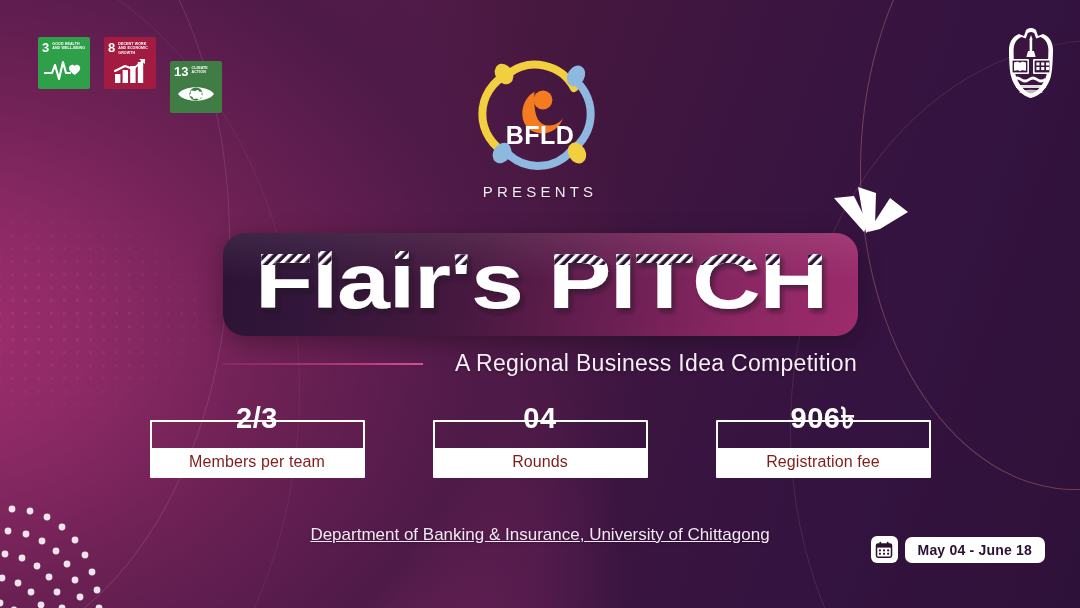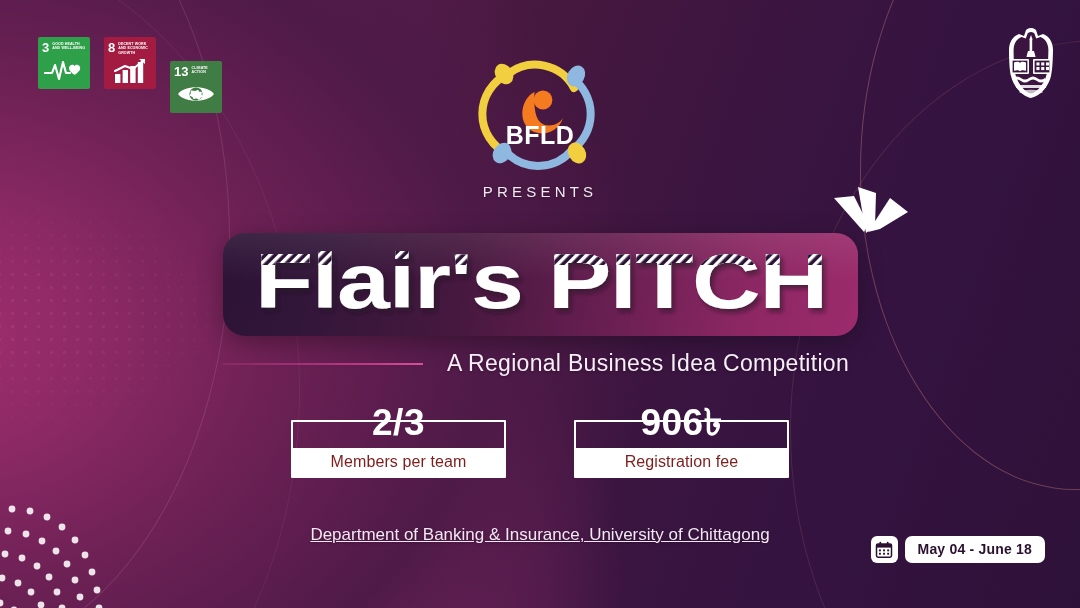--- a/index.html
+++ b/index.html
@@ -68,50 +68,50 @@
             overflow:hidden; }
   .banner-gloss { position:absolute; left:0; right:0; top:0; height:46%;
             background:linear-gradient(180deg, rgba(255,255,255,.08), rgba(255,255,255,0));
             pointer-events:none; }
   .title-text { position:absolute; left:223px; top:233px; width:635px; height:103px;
             display:flex; align-items:center; justify-content:center; }
   .title-svg { width:600px; height:86px; display:block; }
 
   
   .tagline-row { position:absolute; left:223px; top:350px; width:640px;
-                 display:flex; align-items:center; gap:24px; }
+                 display:flex; align-items:center; gap:32px; }
   .tagline-rule { height:2px; flex:0 0 200px;
                  background:linear-gradient(90deg, rgba(196,58,134,.25), #c43a86 75%, #d45296); }
   .tagline { color:#f7eef7; font-size:23px; font-weight:400; letter-spacing:.3px;
              white-space:nowrap; text-shadow:0 1px 3px rgba(0,0,0,.3); }
 
   
   .shards { position:absolute; left:828px; top:182px; width:100px; height:52px; }
 
   
   .stats { position:absolute; left:0; right:0; top:420px;
            display:flex; justify-content:center; gap:68px; }
   .stat { position:relative; width:215px; height:58px; }
   .stat-frame { position:absolute; inset:0; border:2px solid #ffffff; border-radius:1px; }
   .stat-value { position:absolute; left:50%; top:-16px; transform:translateX(-50%);
-                padding:0 10px; color:#ffffff; font-size:37px; font-weight:bold;
+                padding:0 10px; color:#ffffff; font-size:29px; font-weight:bold;
                 letter-spacing:.5px; line-height:1; white-space:nowrap;
                 background:transparent; }
   .stat-label-bar { position:absolute; left:2px; right:2px; bottom:2px; height:28px;
                 background:#ffffff; display:flex; align-items:center; justify-content:center; }
   .stat-label { color:#7f1d1d; font-size:16px; font-weight:400; letter-spacing:.1px; }
 
   
   .footer { position:absolute; left:0; right:0; top:518px; text-align:center; }
   .org { color:#ffffff; font-size:24px; font-weight:bold; letter-spacing:.2px;
          text-shadow:0 1px 3px rgba(0,0,0,.35); }
   .dept { color:#f3e7f3; font-size:17px; font-weight:400; margin-top:7px;
           text-shadow:0 1px 3px rgba(0,0,0,.3);text-decoration:underline; }
 
-  .date-chip { position:absolute; right:35px; top:536px; display:flex; gap:7px; }
+  .date-chip { position:absolute; right:35px; top:536px; display:flex; align-items:center; gap:7px; }
   .cal-box { width:27px; height:27px; background:#ffffff; border-radius:6px;
              display:flex; align-items:center; justify-content:center; }
   .date-pill { background:#ffffff; border-radius:7px; padding:5px 13px;
                color:#2b1130; font-size:14px; font-weight:bold; letter-spacing:.2px; }
 
   
   .crest { position:absolute; right:18px; top:26px; width:62px; height:74px; }
 </style>
 </head>
 <body>
@@ -311,20 +311,27 @@
   <div class="stats">
 
     <div class="stat">
       <div class="stat-frame"></div>
       <div class="stat-value">2/3</div>
       <div class="stat-label-bar">
         <span class="stat-label">Members per team</span>
       </div>
     </div>
 
+    <div class="stat">
+      <div class="stat-frame"></div>
+      <div class="stat-value">04</div>
+      <div class="stat-label-bar">
+        <span class="stat-label">Rounds</span>
+      </div>
+    </div>
 
     <div class="stat">
       <div class="stat-frame"></div>
       <div class="stat-value">906৳</div>
       <div class="stat-label-bar">
         <span class="stat-label">Registration fee</span>
       </div>
     </div>
 
   </div>

